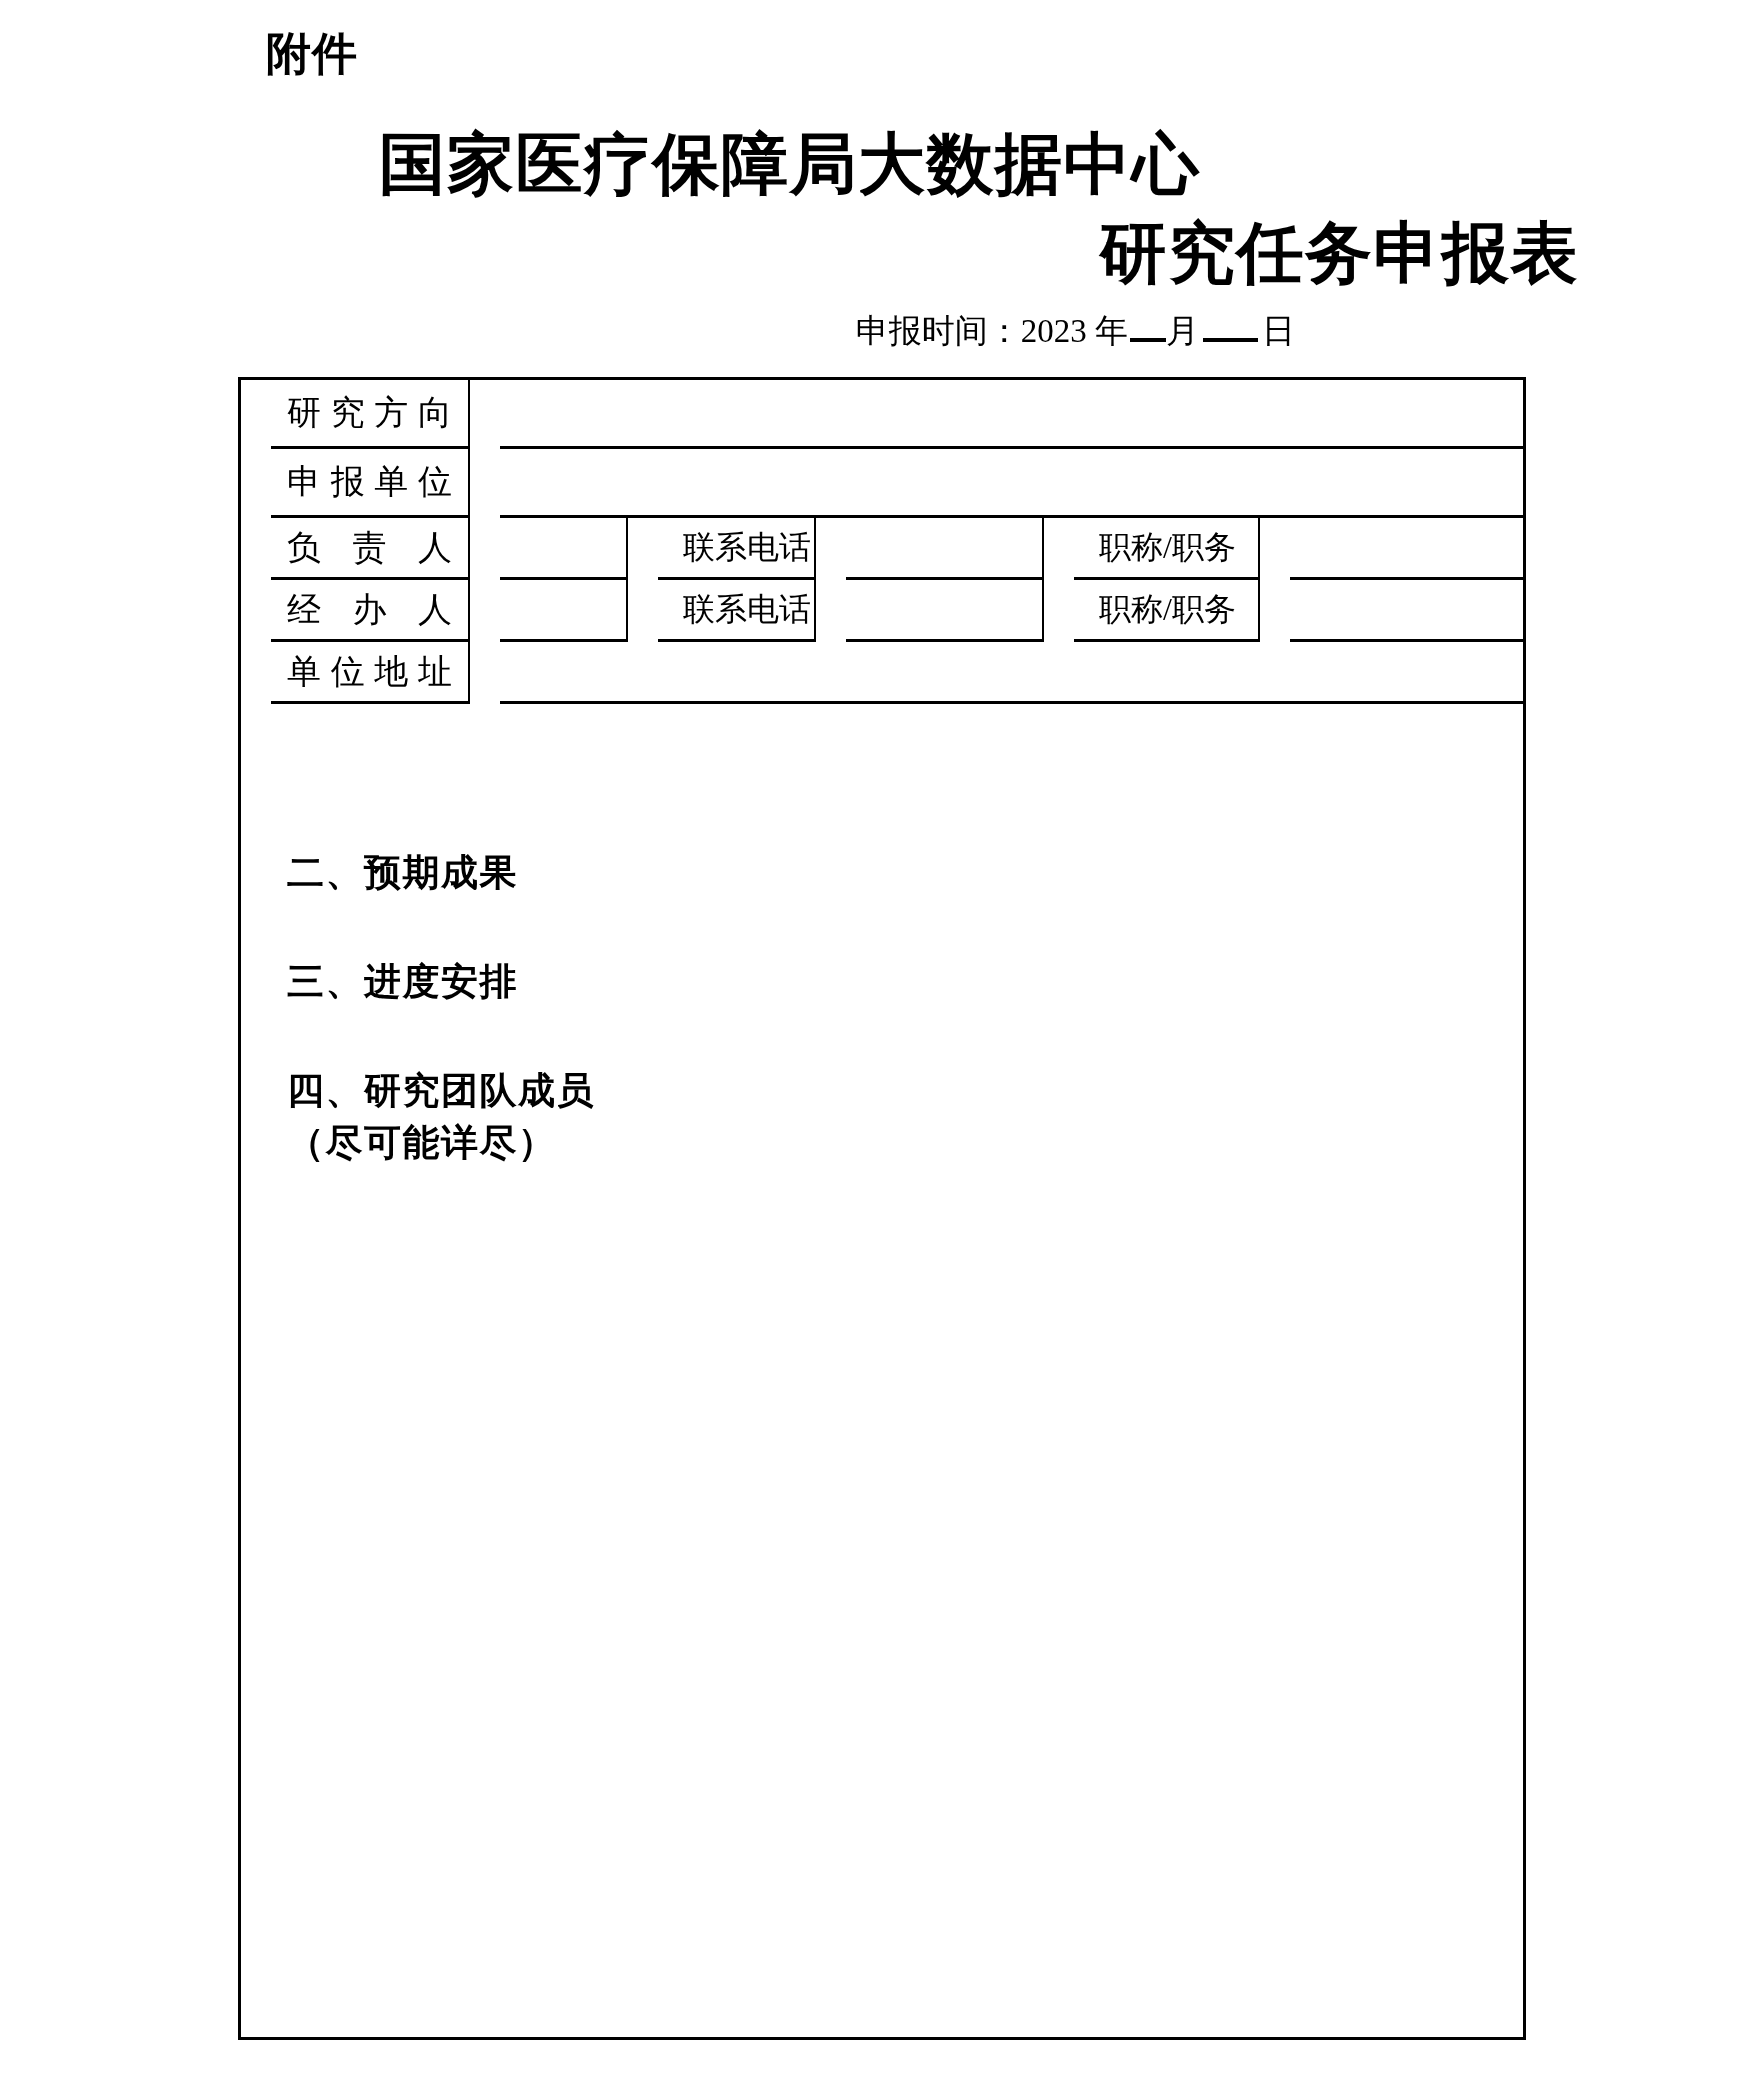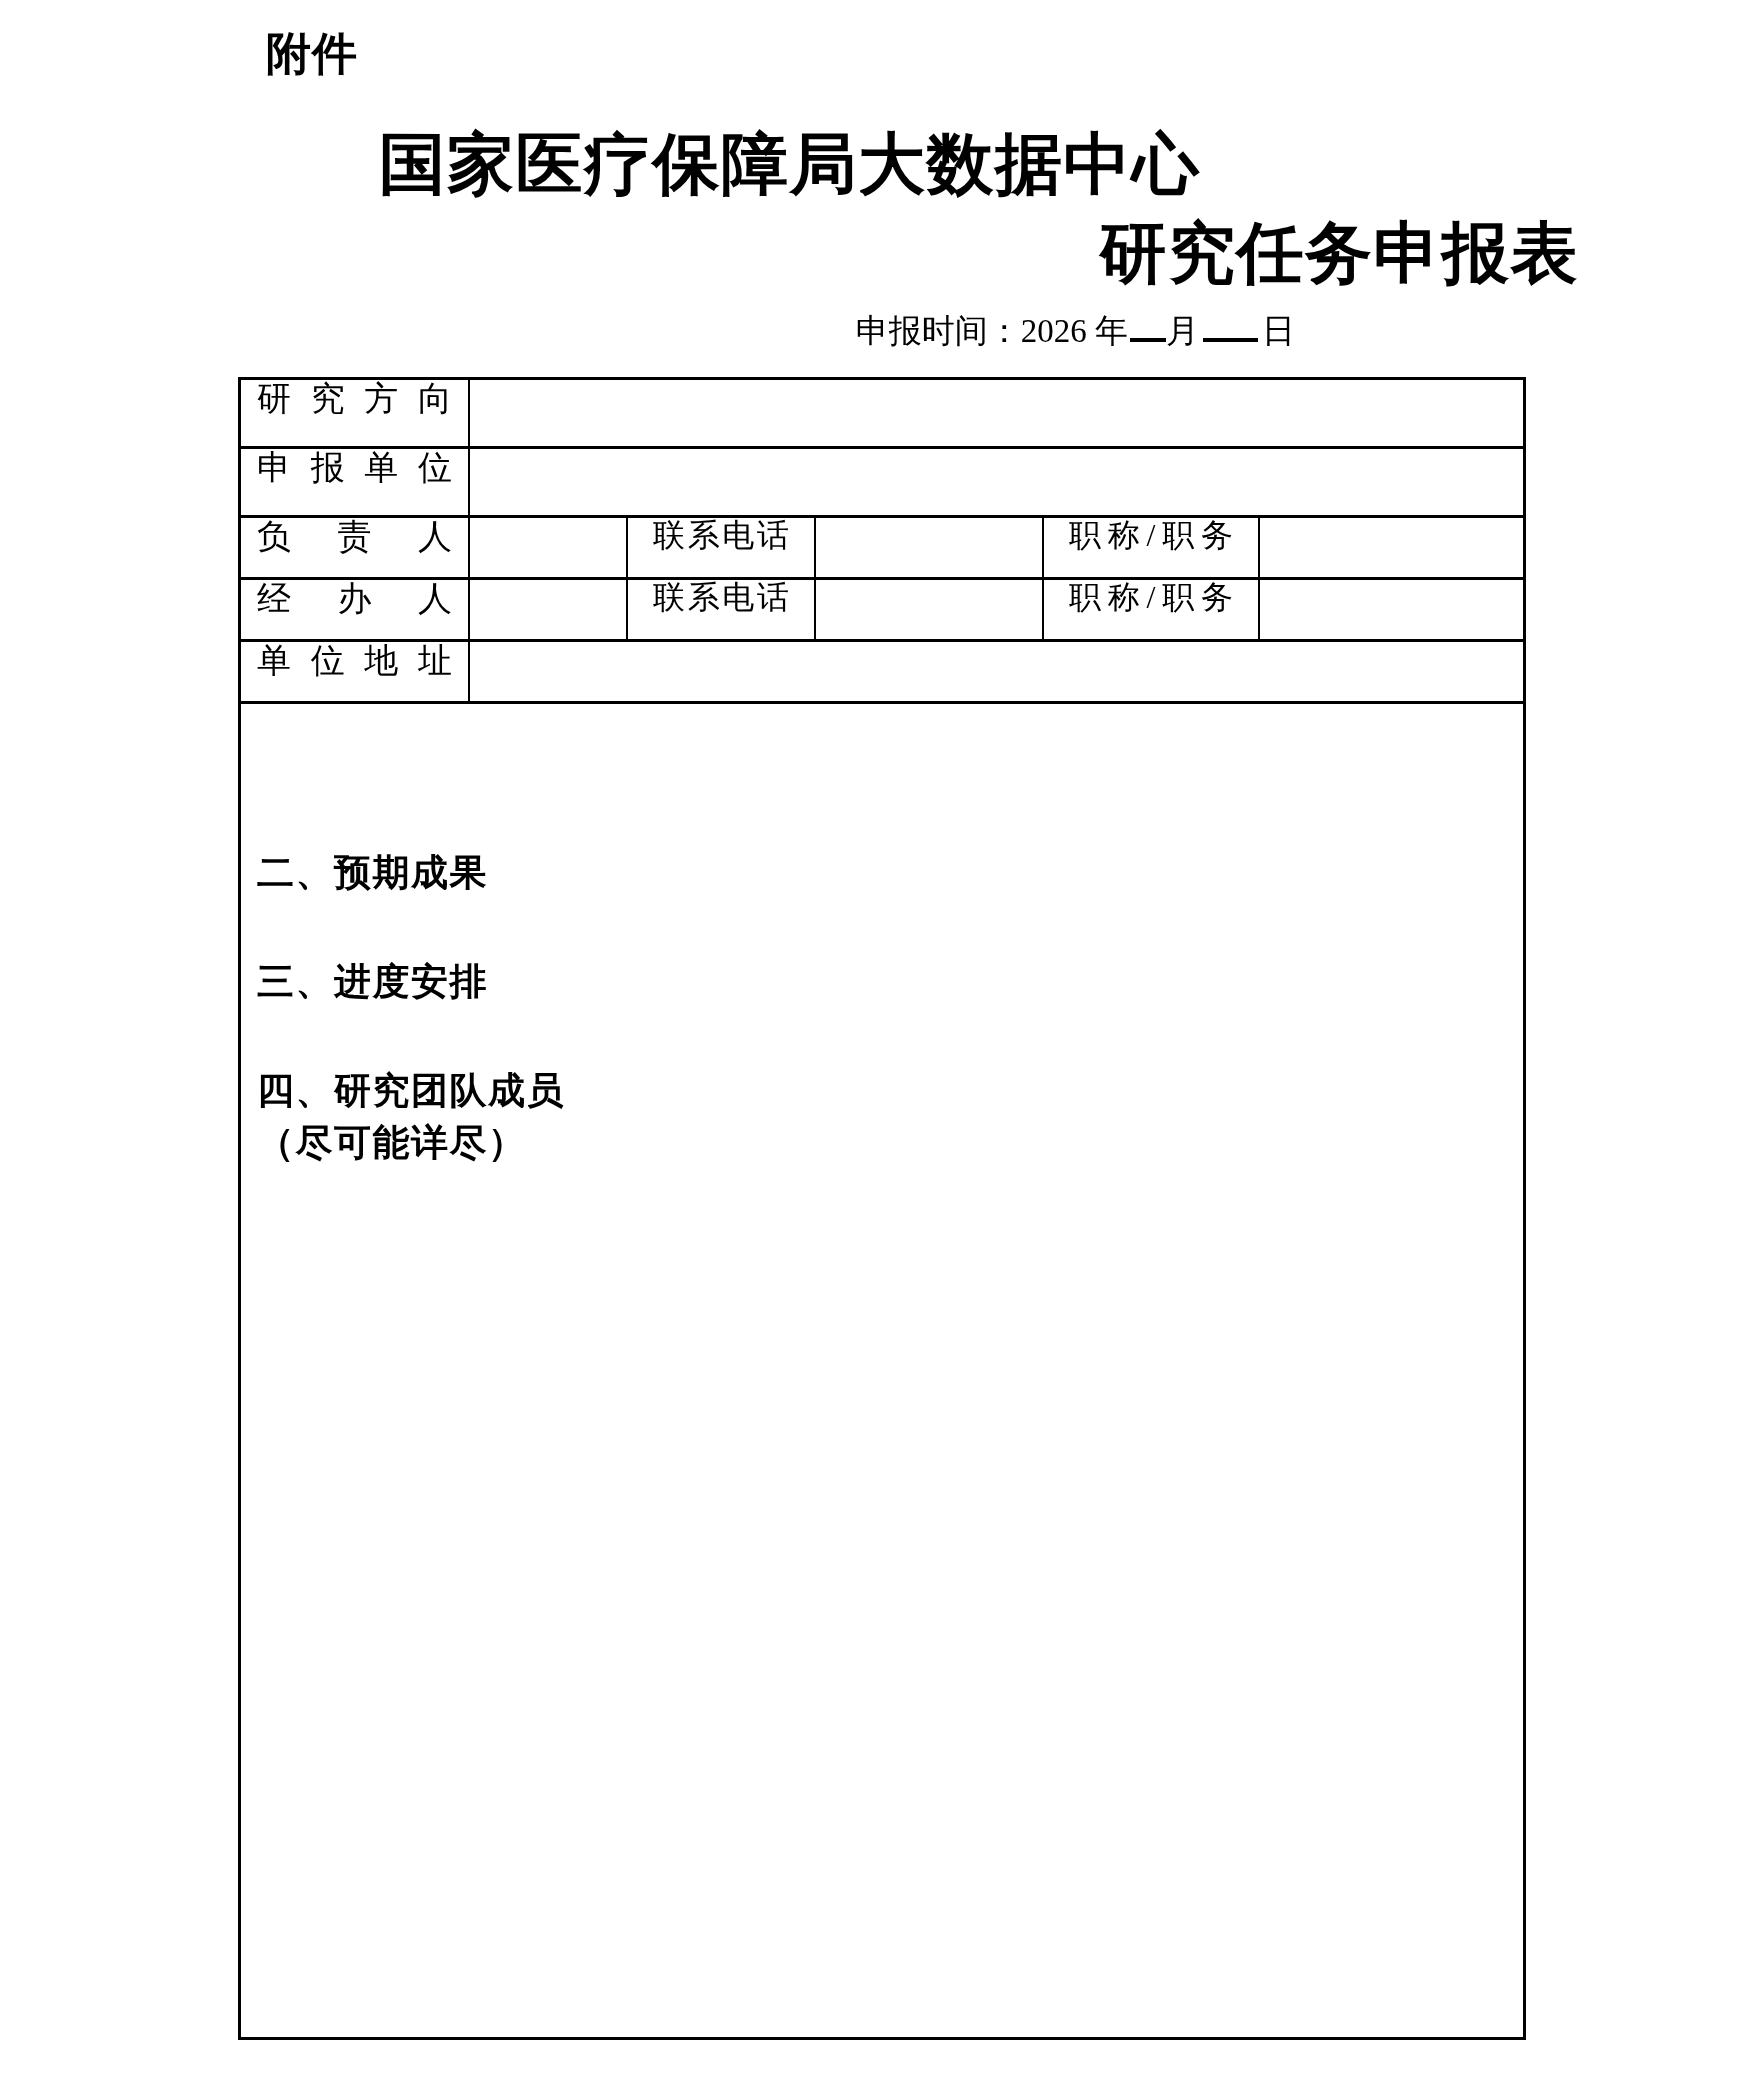--- a/index.html
+++ b/index.html
@@ -61,22 +61,23 @@
     border: 3.5px solid #000;
     display: grid;
     grid-template-columns: 229px 158px 188px 228px 216px 1fr;
     grid-template-rows: 69px 69px 62px 62px 62px 1fr;
   }
   .cell {
     box-sizing: border-box;
     border-right: 2.5px solid #000;
     border-bottom: 3.5px solid #000;
     display: flex;
-    align-items: flex-start;
+    align-items: center;
     min-width: 0;
+    margin-left: 30px;
   }
   .cell.no-right { border-right: none; }
   .span-rest { grid-column: 2 / 7; }
   .jt {
     display: block;
     width: 100%;
     box-sizing: border-box;
     padding: 0 16px;
     font-size: 34px;
     line-height: 1.1;
@@ -111,21 +112,21 @@
 </head>
 <body>
 
 <div class="page">
 
   <div class="attachment">附件</div>
 
   <div class="doc-title line1">国家医疗保障局大数据中心</div>
   <div class="doc-title line2">研究任务申报表</div>
 
-  <div class="dateline"><span>申报时间：2026 年</span><span class="blank-underline blank-month"></span><span>月</span><span class="blank-underline blank-day"></span><span>日</span></div>
+  <div class="dateline"><span>申报时间：2023 年</span><span class="blank-underline blank-month"></span><span>月</span><span class="blank-underline blank-day"></span><span>日</span></div>
 
   <div class="form-table">
 
     <div class="cell">
       <span class="jt">研究方向</span>
     </div>
     <div class="cell span-rest no-right"></div>
 
     <div class="cell">
       <span class="jt">申报单位</span>

